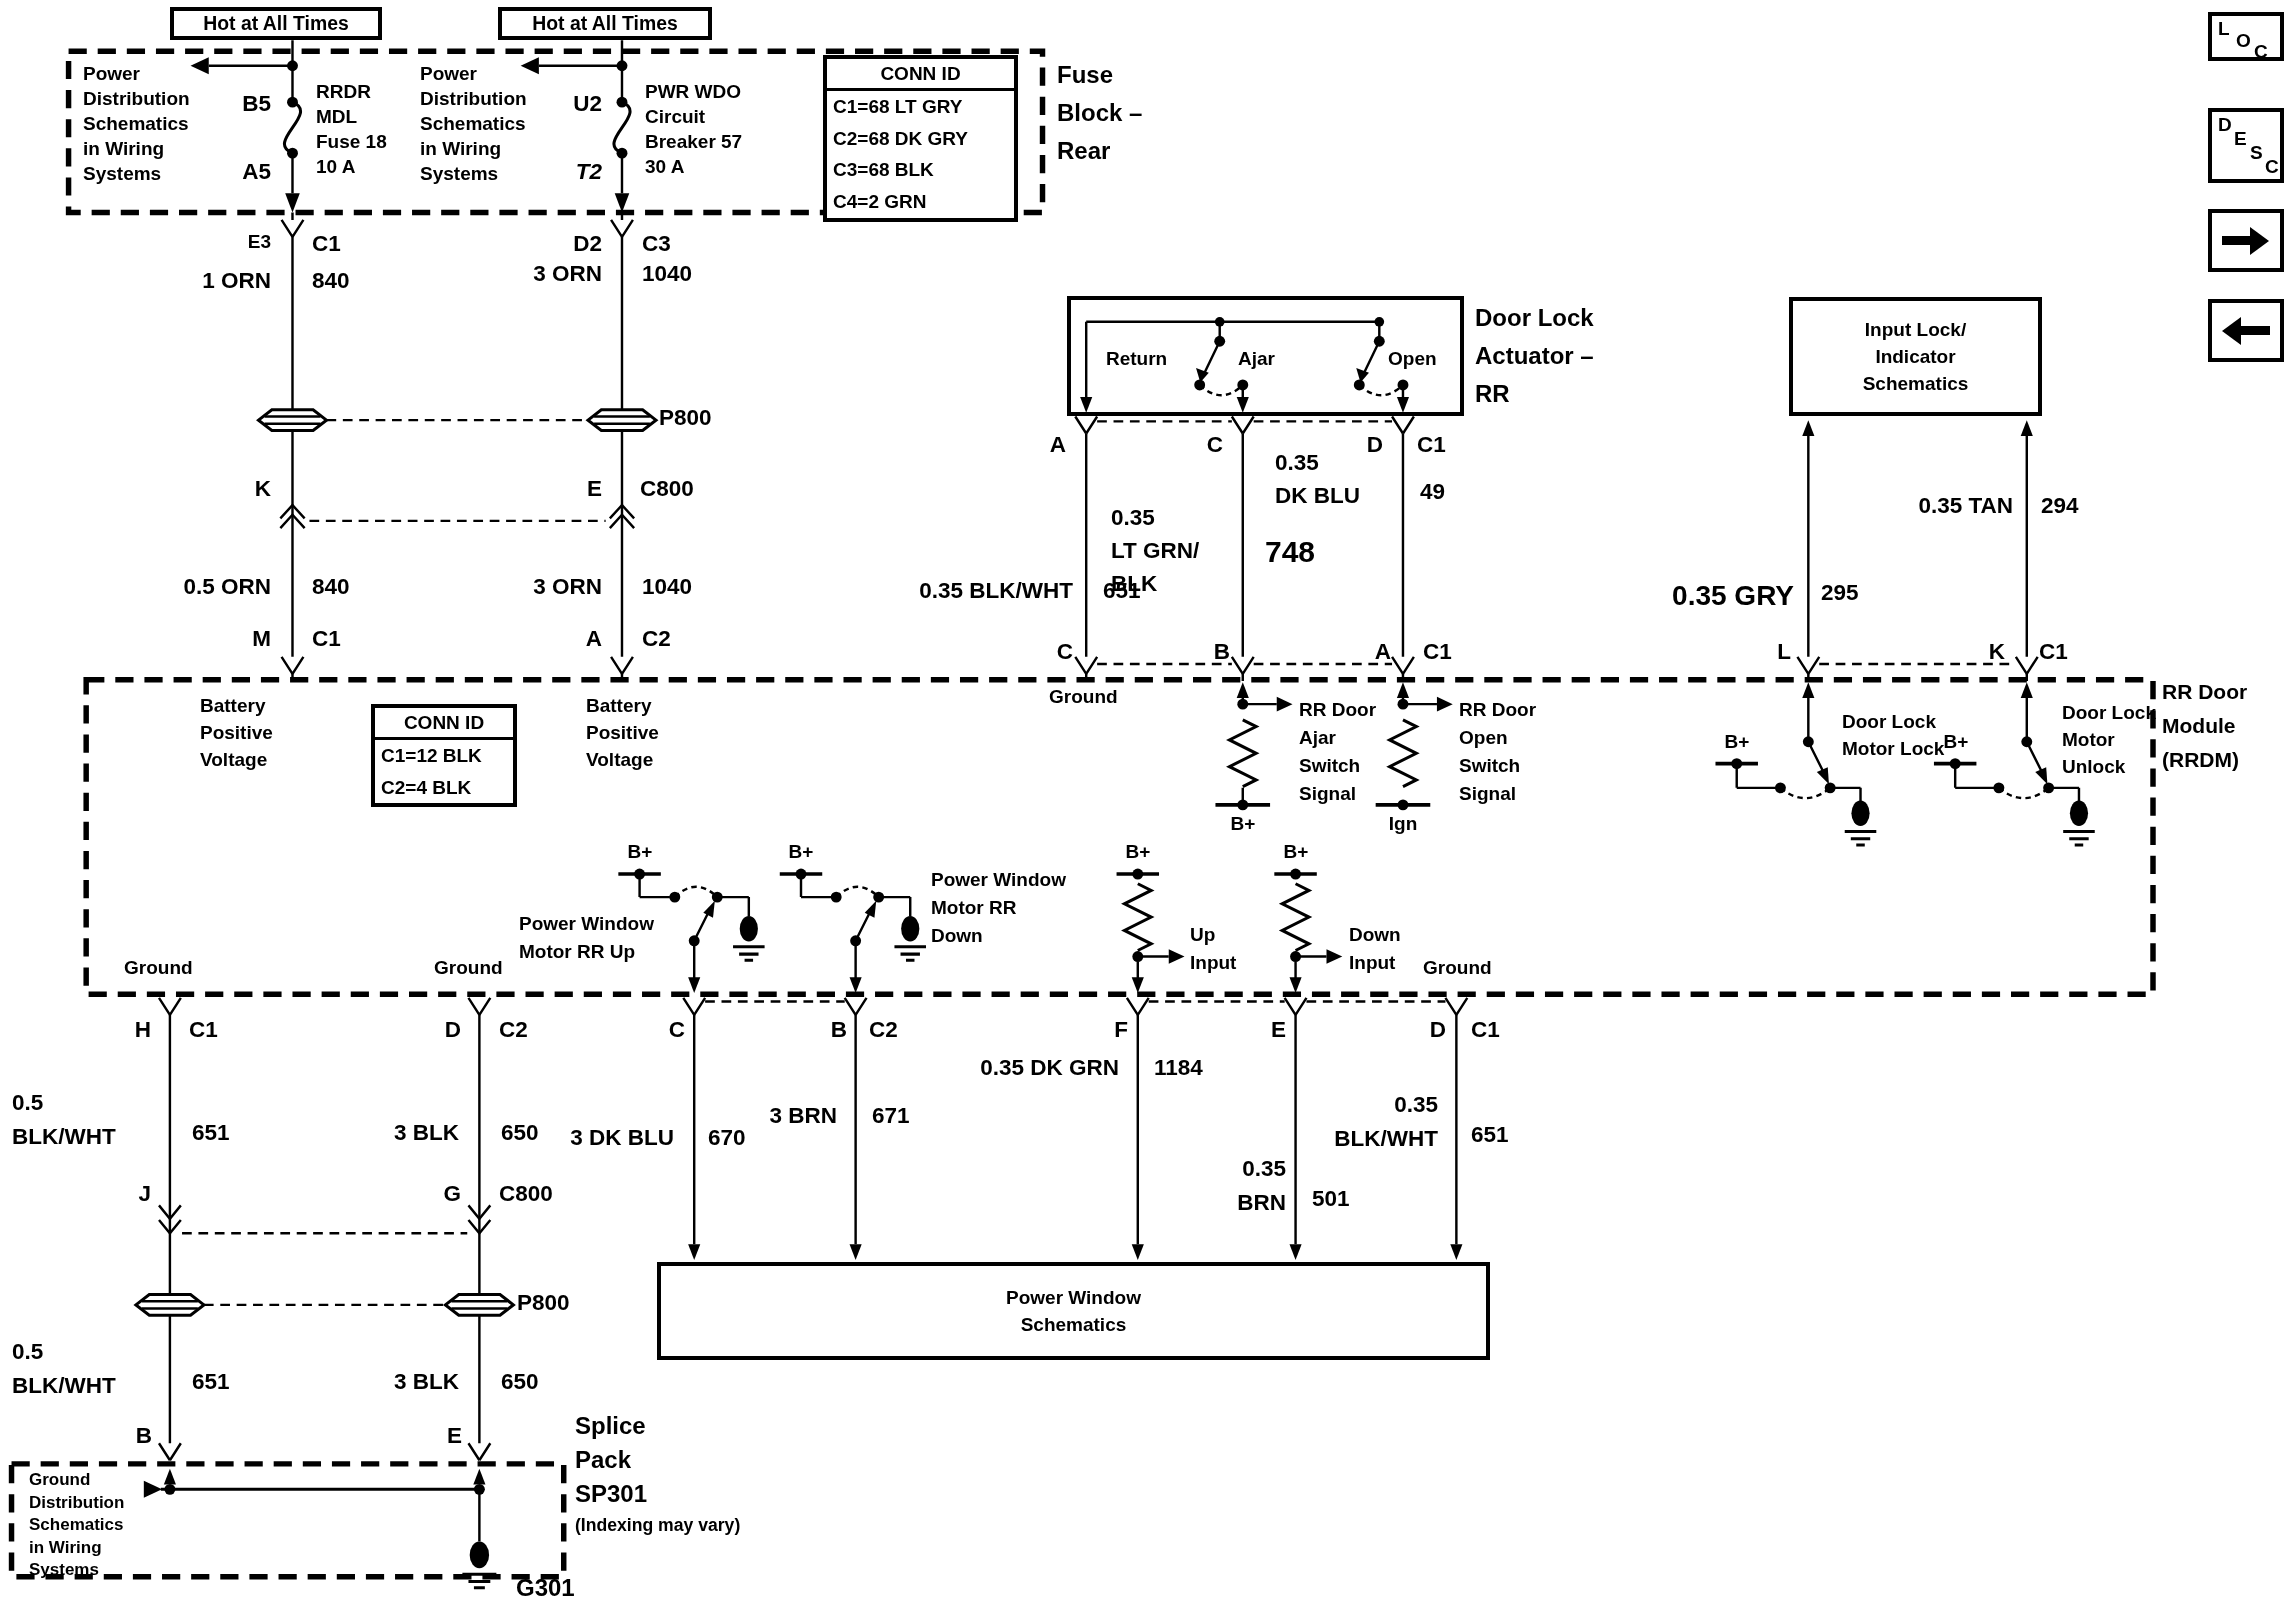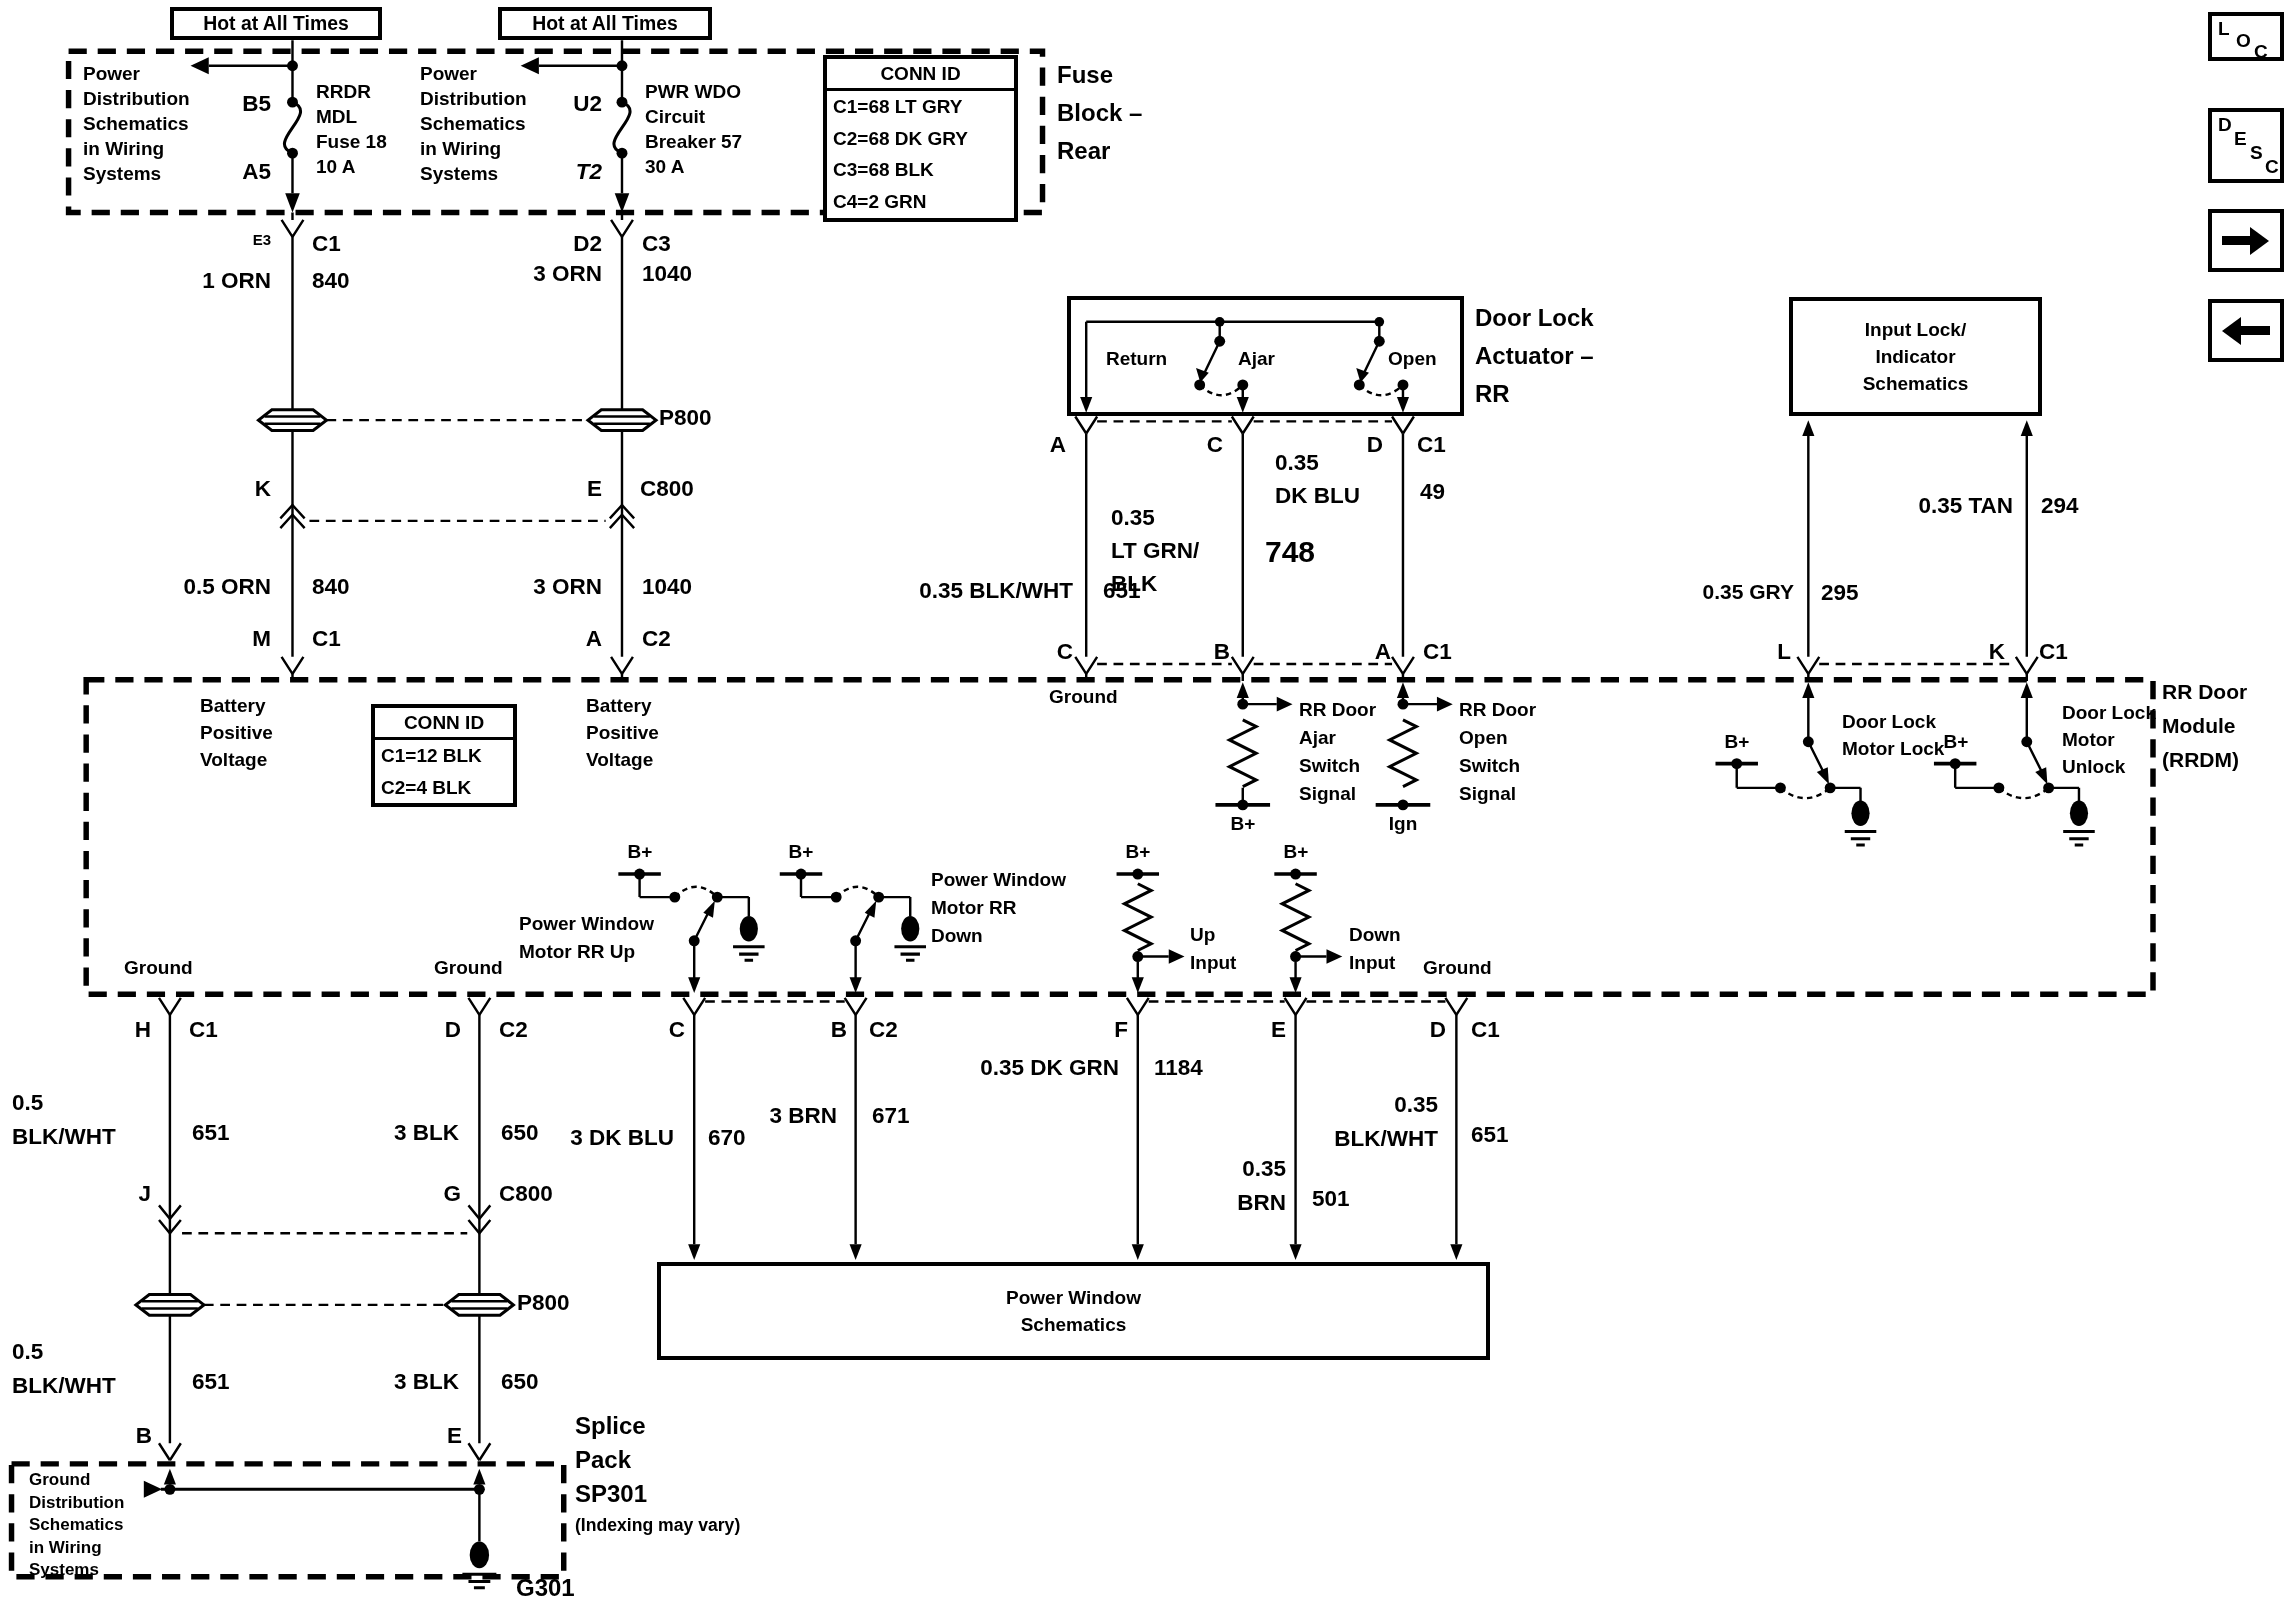--- a/index.html
+++ b/index.html
@@ -279,21 +279,21 @@
 Systems</div>
       <div class="lbl r" style="right: 1693px; top: 91px; font-size: 22.5px;">U2</div>
       <div class="lbl r" style="right: 1693px; top: 159px; font-size: 22.5px; font-style: italic;">T2</div>
       <div class="lbl" style="left: 645px; top: 79px; font-size: 19px; line-height: 25px;">PWR WDO
 Circuit
 Breaker 57
 30 A</div>
       <div class="lbl" style="left: 1057px; top: 56px; font-size: 24px; line-height: 38px;">Fuse
 Block –
 Rear</div>
-      <div class="lbl r" style="right: 2024px; top: 231px; font-size: 15px;">E3</div>
+      <div class="lbl r" style="right: 2024px; top: 231px; font-size: 19px;">E3</div>
       <div class="lbl" style="left: 312px; top: 231px; font-size: 22.5px;">C1</div>
       <div class="lbl r" style="right: 1693px; top: 231px; font-size: 22.5px;">D2</div>
       <div class="lbl" style="left: 642px; top: 231px; font-size: 22.5px;">C3</div>
       <div class="lbl r" style="right: 2024px; top: 268px; font-size: 22.5px;">1 ORN</div>
       <div class="lbl" style="left: 312px; top: 268px; font-size: 22.5px;">840</div>
       <div class="lbl r" style="right: 1693px; top: 261px; font-size: 22.5px;">3 ORN</div>
       <div class="lbl" style="left: 642px; top: 261px; font-size: 22.5px;">1040</div>
       <div class="lbl" style="left: 659px; top: 405px; font-size: 22.5px;">P800</div>
       <div class="lbl r" style="right: 2024px; top: 476px; font-size: 22.5px;">K</div>
       <div class="lbl r" style="right: 1693px; top: 476px; font-size: 22.5px;">E</div>
@@ -324,21 +324,21 @@
       <div class="lbl" style="left: 1265px; top: 535px; font-size: 30px;">748</div>
       <div class="lbl" style="left: 1275px; top: 446px; font-size: 22.5px; line-height: 33px;">0.35
 DK BLU</div>
       <div class="lbl" style="left: 1420px; top: 479px; font-size: 22.5px;">49</div>
       <div class="lbl r" style="right: 1222px; top: 639px; font-size: 22.5px;">C</div>
       <div class="lbl r" style="right: 1065px; top: 639px; font-size: 22.5px;">B</div>
       <div class="lbl r" style="right: 904px; top: 639px; font-size: 22.5px;">A</div>
       <div class="lbl" style="left: 1423px; top: 639px; font-size: 22.5px;">C1</div>
       <div class="lbl r" style="right: 282px; top: 493px; font-size: 22.5px;">0.35 TAN</div>
       <div class="lbl" style="left: 2041px; top: 493px; font-size: 22.5px;">294</div>
-      <div class="lbl r" style="right: 501px; top: 580px; font-size: 21px;">0.35 GRY</div>
+      <div class="lbl r" style="right: 501px; top: 580px; font-size: 28px;">0.35 GRY</div>
       <div class="lbl" style="left: 1821px; top: 580px; font-size: 22.5px;">295</div>
       <div class="lbl r" style="right: 504px; top: 639px; font-size: 22.5px;">L</div>
       <div class="lbl r" style="right: 290px; top: 639px; font-size: 22.5px;">K</div>
       <div class="lbl" style="left: 2039px; top: 639px; font-size: 22.5px;">C1</div>
       <div class="lbl" style="left: 2162px; top: 675px; font-size: 21px; line-height: 34px;">RR Door
 Module
 (RRDM)</div>
       <div class="lbl" style="left: 200px; top: 692px; font-size: 19px; line-height: 27px;">Battery
 Positive
 Voltage</div>

